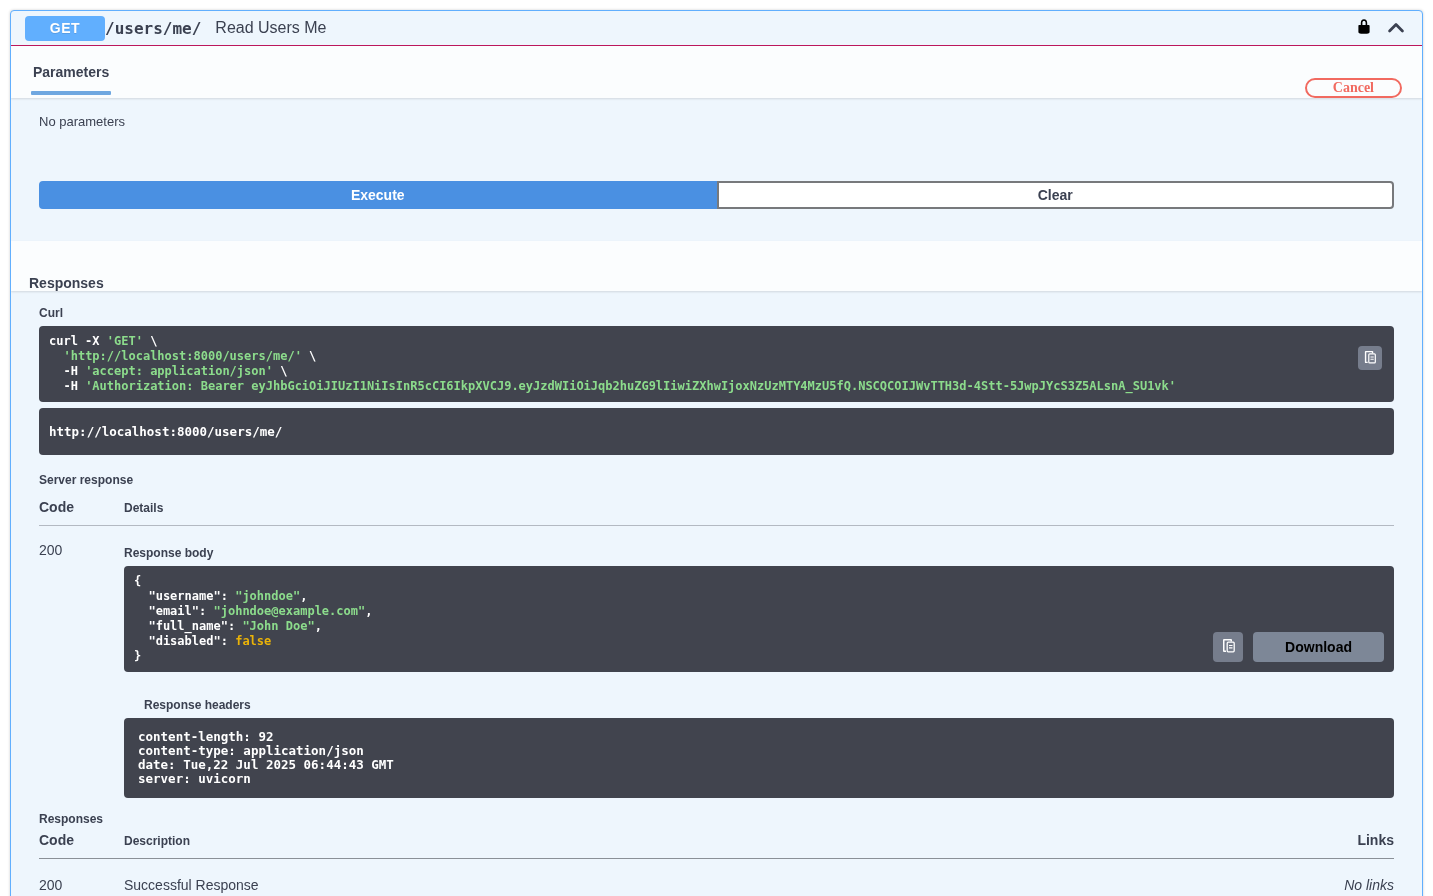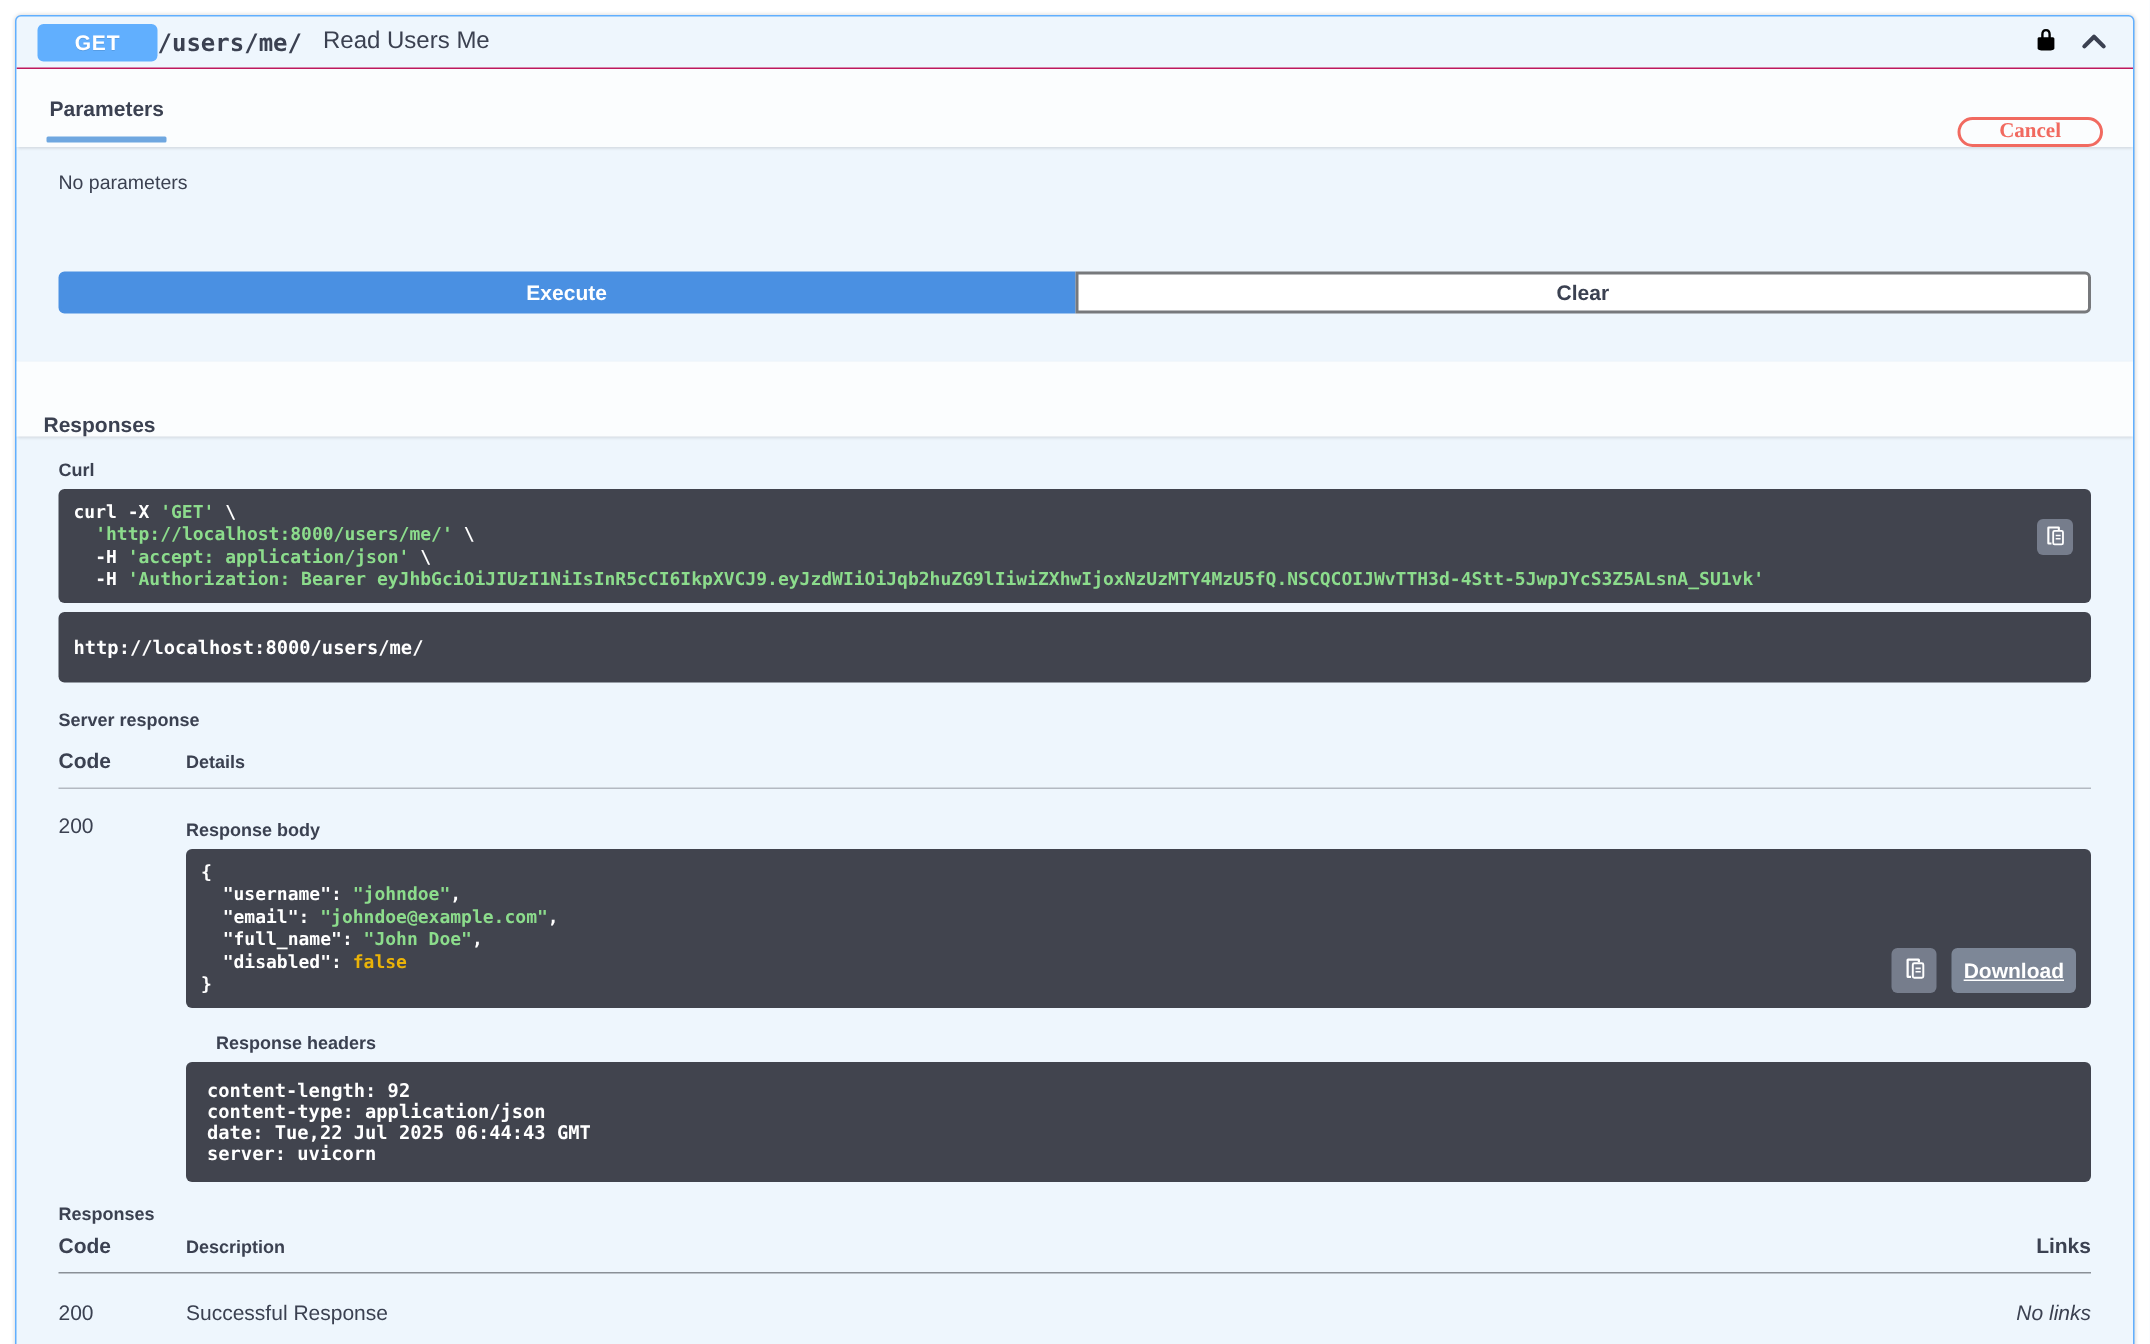--- a/index.html
+++ b/index.html
@@ -70,34 +70,34 @@
   .headers-block .code-line { line-height: 14px; }
   .body-block { min-height: 106px; }
 
   .copy-btn { position: absolute; right: 8px; bottom: 8px; width: 24px; height: 24px;
     background: #767d8c; border: none; border-radius: 4px; cursor: pointer;
     display: flex; align-items: center; justify-content: center; }
   .body-actions { position: absolute; right: 10px; bottom: 10px; display: flex; gap: 10px; }
   .body-actions .copy-btn2 { width: 30px; height: 30px; background: #767d8c; border: none;
     border-radius: 4px; cursor: pointer; display: flex; align-items: center;
     justify-content: center; }
-  .download-btn { height: 30px; padding: 0 8px; background: #7d8797; color: #ffffff;
+  .download-btn { height: 30px; padding: 0 32px; background: #7d8797; color: #000000;
     border: none; border-radius: 4px; font-weight: bold; font-size: 14px; cursor: pointer;
-    font-family: "Liberation Sans", sans-serif; text-decoration: underline; }
+    font-family: "Liberation Sans", sans-serif; }
 
   .sr-label { margin-top: 18px; margin-bottom: 12px; }
   .table-head { display: flex; align-items: baseline; }
   .col-code { width: 85px; font-size: 14px; font-weight: bold; }
   .col-details { flex: 1; font-size: 12px; font-weight: bold; }
   .sr-head { border-bottom: 1px solid #b3b9c2; padding-bottom: 10px; }
   .sr-row { display: flex; margin-top: 14px; }
   .sr-row .cell-code { width: 85px; font-size: 14px; font-weight: normal; padding-top: 2px; }
   .sr-row .cell-details { flex: 1; }
   .rb-label { margin-top: 6px; }
-  .rh-label { margin-top: 16px; padding-left: 20px; }
+  .rh-label { margin-top: 26px; padding-left: 20px; }
 
   .bottom-label { margin-top: 14px; }
   .bt-head { display: flex; align-items: baseline; border-bottom: 1px solid #8a9097;
     padding-bottom: 10px; margin-top: 4px; }
   .bt-head .col-links { font-size: 14px; font-weight: bold; text-align: right; width: 80px; }
   .bt-row { display: flex; margin-top: 18px; align-items: baseline; }
   .bt-row .cell-code { width: 85px; font-size: 14px; }
   .bt-row .cell-desc { flex: 1; font-size: 14px; }
   .bt-row .cell-links { width: 80px; font-size: 14px; font-style: italic; text-align: right; }
 </style>

